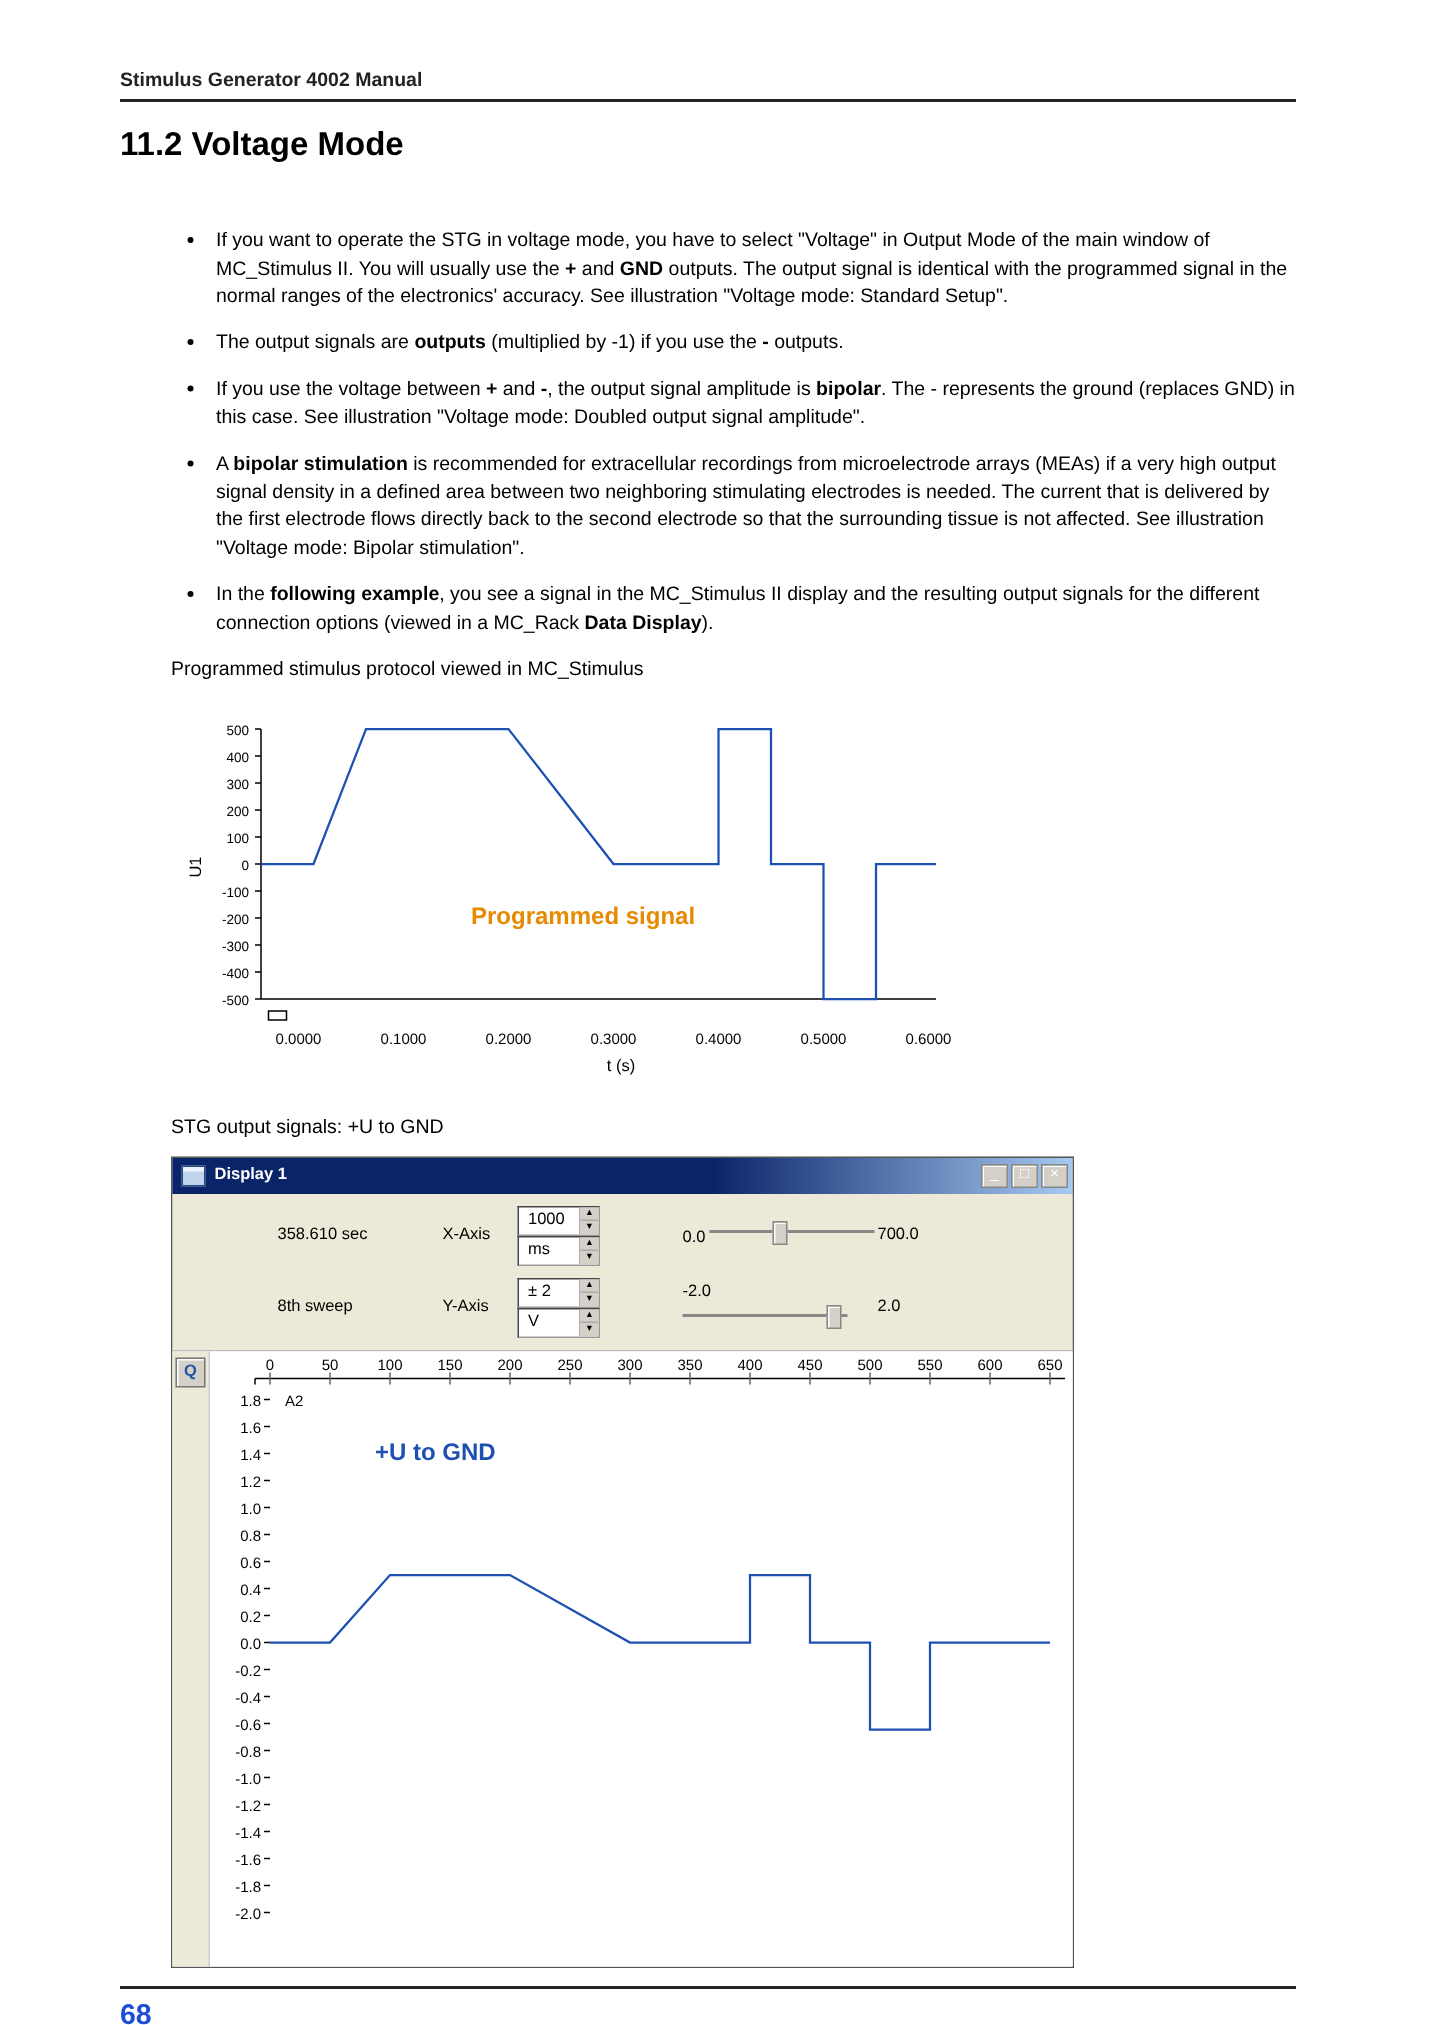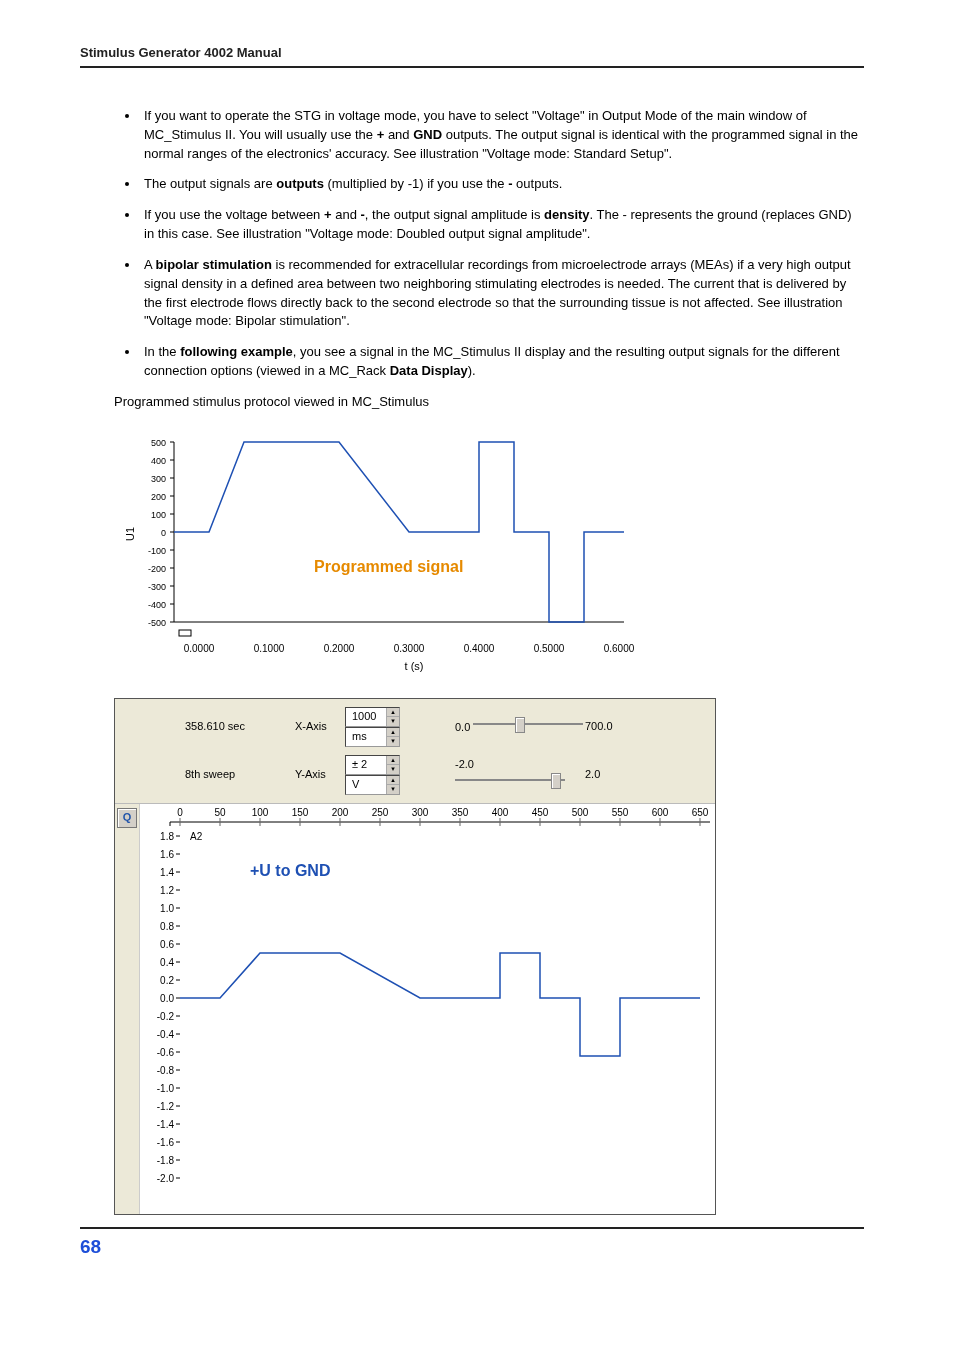--- a/index.html
+++ b/index.html
@@ -156,31 +156,32 @@
   }
 </style>
 </head>
 <body>
 
 <div class="page">
 
   <div class="header-line">Stimulus Generator 4002 Manual</div>
   <hr class="header-rule">
 
+  <h2 class="section-title">11.2 Voltage Mode</h2>
 
   <div class="content">
     <ul class="bullets">
       <li>
         If you want to operate the STG in voltage mode, you have to select "Voltage" in Output Mode of the main window of MC_Stimulus II. You will usually use the <b>+</b> and <b>GND</b> outputs. The output signal is identical with the programmed signal in the normal ranges of the electronics' accuracy. See illustration "Voltage mode: Standard Setup".
       </li>
       <li>
         <span>The output signals are </span><b>outputs</b><span> (multiplied by -1) if you use the <b>-</b> outputs.</span>
       </li>
       <li>
-        If you use the voltage between <b>+</b> and <b>-</b>, the output signal amplitude is <b>density</b><span>. The - represents the ground (replaces GND) in this case. See illustration "Voltage mode: Doubled output signal amplitude".</span>
+        If you use the voltage between <b>+</b> and <b>-</b>, the output signal amplitude is <b>bipolar</b><span>. The - represents the ground (replaces GND) in this case. See illustration "Voltage mode: Doubled output signal amplitude".</span>
       </li>
       <li>
         <span>A </span><b>bipolar stimulation</b><span> is recommended for extracellular recordings from microelectrode arrays (MEAs) if a very high output signal density in a defined area between two neighboring stimulating electrodes is needed. The current that is delivered by the first electrode flows directly back to the second electrode so that the surrounding tissue is not affected. See illustration "Voltage mode: Bipolar stimulation".</span>
       </li>
       <li>
         <span>In the </span><b>following example</b><span>, you see a signal in the MC_Stimulus II display and the resulting output signals for the different connection options (viewed in a MC_Rack </span><b>Data Display</b><span>).</span>
       </li>
     </ul>
 
     <div class="caption">Programmed stimulus protocol viewed in MC_Stimulus</div>
@@ -230,22 +231,34 @@
         <text x="300" y="248" font-size="11" text-anchor="middle">t (s)</text>
 
         <text x="20" y="112" font-size="11" text-anchor="middle" transform="rotate(-90 20 112)">U1</text>
 
         <polyline fill="none" stroke="#1e50b3" stroke-width="1.5" points="60,110 95,110 130,20 225,20 295,110 365,110 365,20 400,20 400,110 435,110 435,200 470,200 470,110 510,110"></polyline>
 
         <text x="200" y="150" font-size="16" font-weight="bold" fill="#e68a00">Programmed signal</text>
       </svg>
     </div>
 
+    <div class="caption">STG output signals: +U to GND</div>
 
     <div class="display-window">
+      <div class="titlebar">
+        <div class="left">
+          <span class="tb-icon"></span>
+          <span>Display 1</span>
+        </div>
+        <div class="win-btns">
+          <div class="win-btn">_</div>
+          <div class="win-btn">□</div>
+          <div class="win-btn">×</div>
+        </div>
+      </div>
 
       <div class="toolbar">
 
         <div>358.610 sec</div>
         <div>X-Axis</div>
         <div>
           <span class="input-box">
             <span class="val">1000</span>
             <span class="spin">
                 <div>▴</div>

